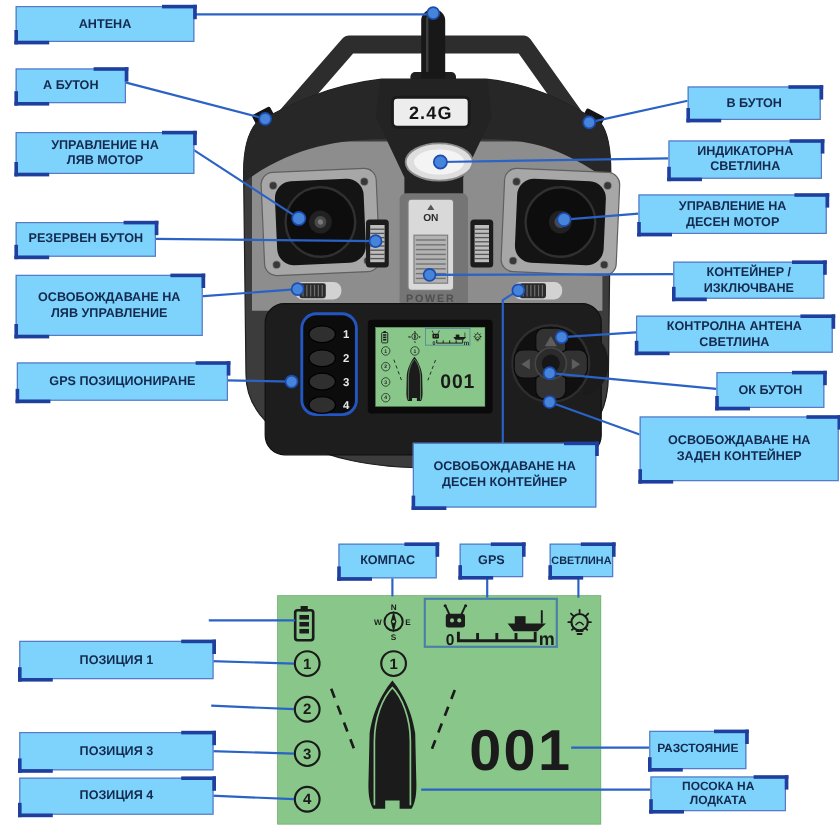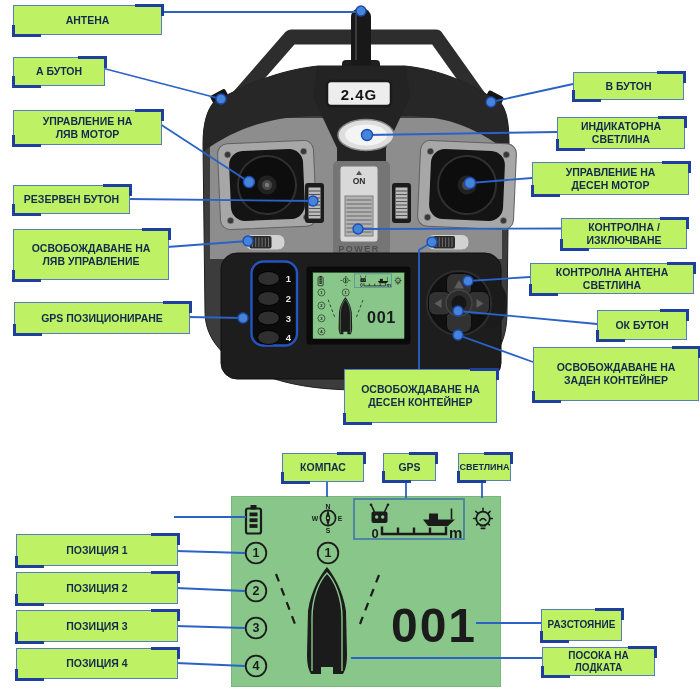--- a/index.html
+++ b/index.html
@@ -2,21 +2,21 @@
 <html><head>
 <meta charset="utf-8">
 <style>
   html,body{margin:0;padding:0;background:#fff;}
   .stage{position:relative;width:700px;height:700px;background:#ffffff;overflow:hidden;
          font-family:"Liberation Sans","DejaVu Sans",sans-serif;}
   svg.abs{position:absolute;display:block;}
   #device-svg{left:185px;top:5px;width:340px;height:390px;z-index:1;}
   #big-display{left:231px;top:496px;width:270px;height:191px;z-index:1;}
   #lines-overlay{left:0;top:0;width:700px;height:700px;z-index:2;pointer-events:none;}
-  .callout{position:absolute;z-index:3;background:#bef264;border:1px solid #5a7ac5;
+  .callout{position:absolute;z-index:3;background:#7dd3fc;border:1px solid #5a7ac5;
            display:flex;flex-direction:column;justify-content:center;align-items:center;
            text-align:center;color:#14294e;font-weight:bold;font-size:10.5px;line-height:13px;}
   .callout .ln{white-space:nowrap;}
   .callout::before{content:"";position:absolute;top:-2.5px;right:-2.5px;width:26px;height:9px;
            border-top:3px solid #1e3f9d;border-right:3px solid #1e3f9d;}
   .callout::after{content:"";position:absolute;bottom:-2.5px;left:-2.5px;width:26px;height:9px;
            border-bottom:3px solid #1e3f9d;border-left:3px solid #1e3f9d;}
   .fs9{font-size:9px;line-height:11px;}
   .fs10{font-size:10px;line-height:11.5px;}
   svg text{font-family:"Liberation Sans","DejaVu Sans",sans-serif;}
@@ -355,21 +355,21 @@
   </div>
   <div class="callout" style="left:557px;top:117px;width:126px;height:30px">
     <div class="ln">ИНДИКАТОРНА</div>
     <div class="ln">СВЕТЛИНА</div>
   </div>
   <div class="callout" style="left:532px;top:162px;width:155px;height:31px">
     <div class="ln">УПРАВЛЕНИЕ НА</div>
     <div class="ln">ДЕСЕН МОТОР</div>
   </div>
   <div class="callout" style="left:561px;top:218px;width:124px;height:29px">
-    <div class="ln">КОНТРОЛНА /</div>
+    <div class="ln">КОНТЕЙНЕР /</div>
     <div class="ln">ИЗКЛЮЧВАНЕ</div>
   </div>
   <div class="callout" style="left:530px;top:263px;width:162px;height:29px">
     <div class="ln">КОНТРОЛНА АНТЕНА</div>
     <div class="ln">СВЕТЛИНА</div>
   </div>
   <div class="callout" style="left:597px;top:310px;width:88px;height:28px">
     <div class="ln">ОК БУТОН</div>
   </div>
   <div class="callout" style="left:533px;top:347px;width:164px;height:52px">
@@ -385,23 +385,20 @@
   </div>
   <div class="callout" style="left:383px;top:453px;width:51px;height:26px">
     <div class="ln">GPS</div>
   </div>
   <div class="callout fs9" style="left:458px;top:453px;width:51px;height:26px">
     <div class="ln">СВЕТЛИНА</div>
   </div>
   <div class="callout" style="left:16px;top:534px;width:160px;height:30px">
     <div class="ln">ПОЗИЦИЯ 1</div>
   </div>
-  <div class="callout" style="left:16px;top:572px;width:160px;height:30px">
-    <div class="ln">ПОЗИЦИЯ 2</div>
-  </div>
   <div class="callout" style="left:16px;top:610px;width:160px;height:30px">
     <div class="ln">ПОЗИЦИЯ 3</div>
   </div>
   <div class="callout" style="left:16px;top:648px;width:160px;height:29px">
     <div class="ln">ПОЗИЦИЯ 4</div>
   </div>
   <div class="callout fs10" style="left:542px;top:647px;width:111px;height:27px">
     <div class="ln">ПОСОКА НА</div>
     <div class="ln">ЛОДКАТА</div>
   </div>

